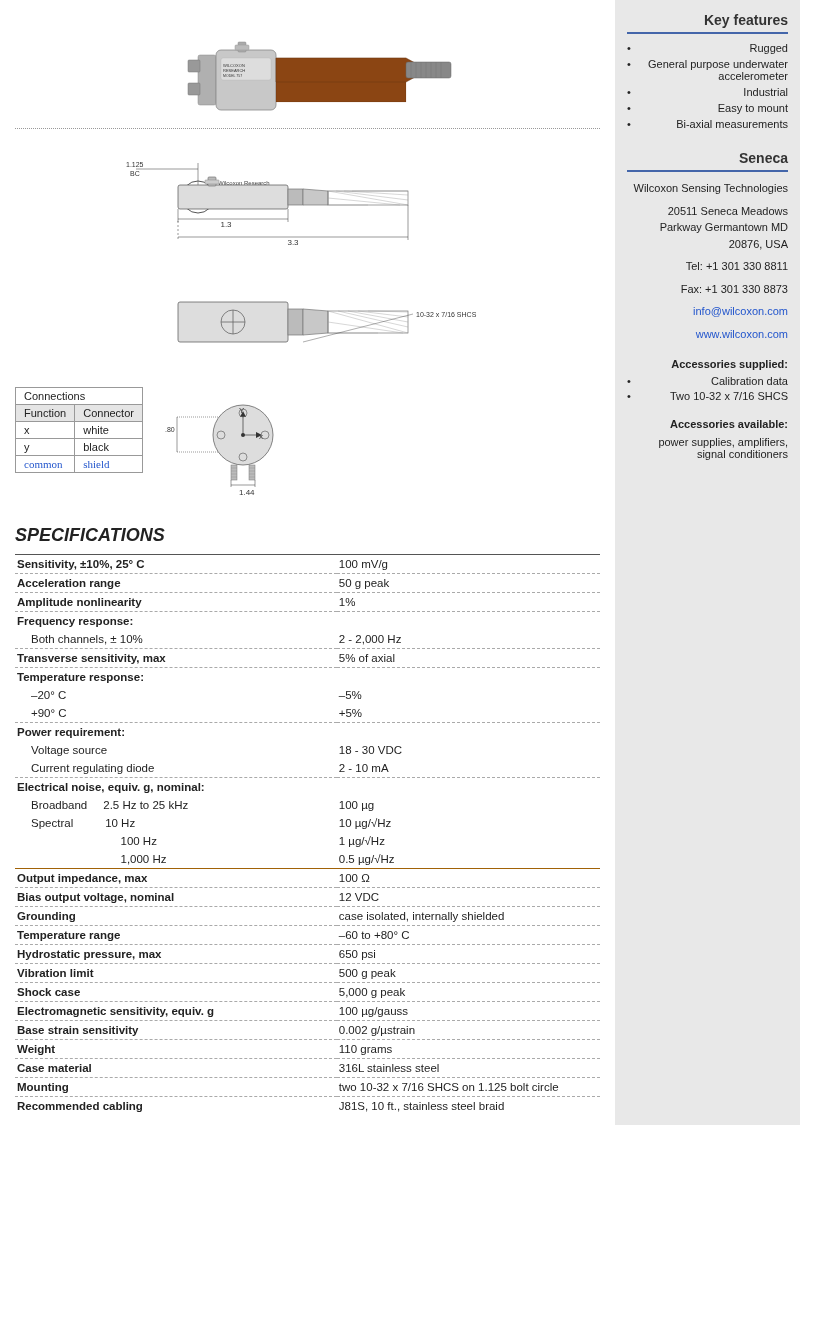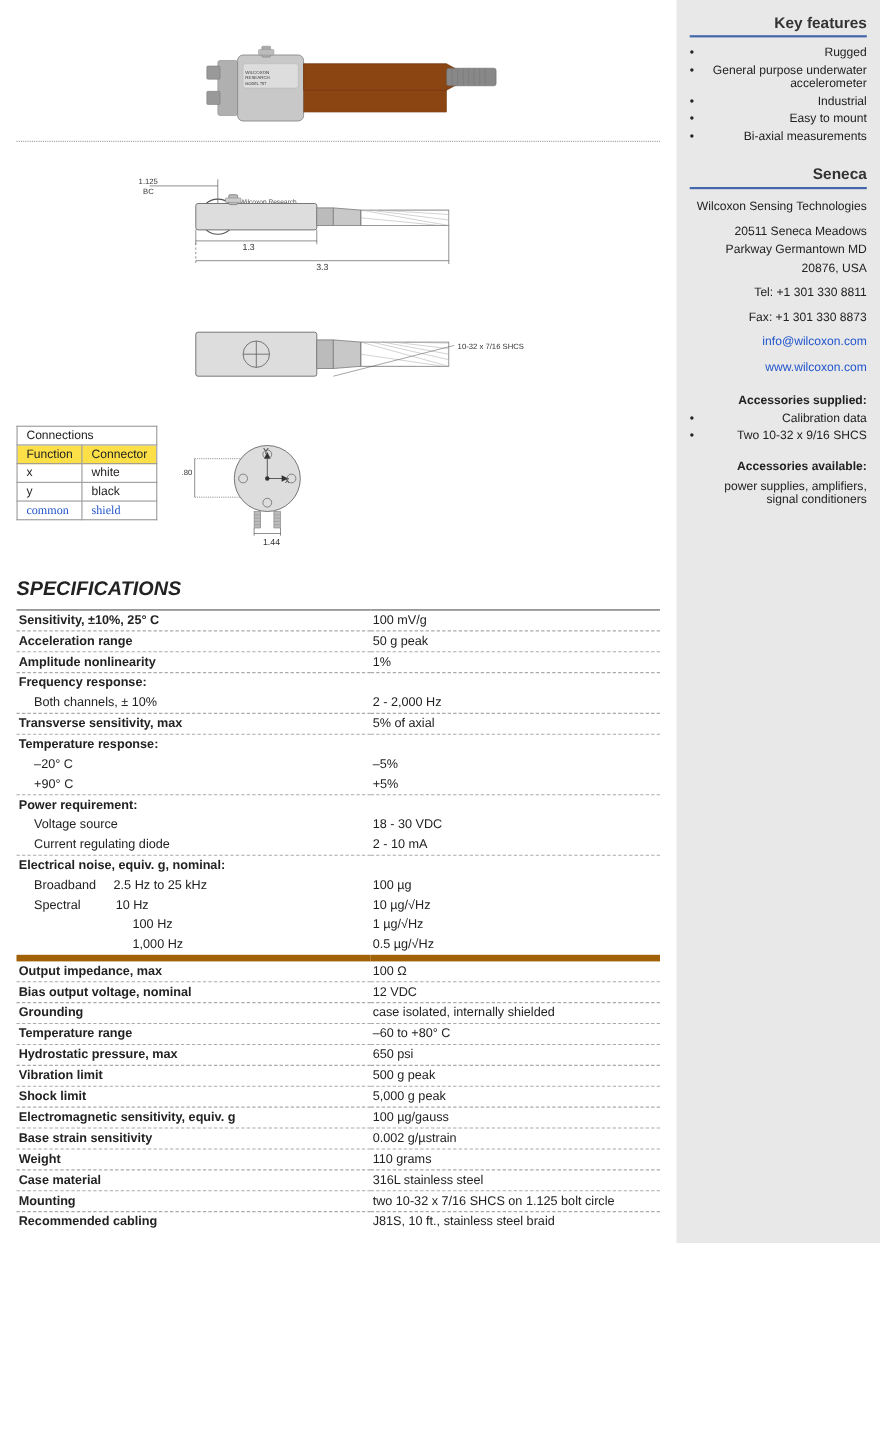--- a/index.html
+++ b/index.html
@@ -23,38 +23,38 @@
     
     
     .connections-section { display: flex; gap: 20px; margin: 10px 0; }
     
     .connections-table { border-collapse: collapse; font-size: 11px; padding-left: 48px; }
     .connections-table th, .connections-table td { 
       border: 1px solid #999; 
       padding: 2px 8px; 
       text-align: left;
     }
-    .connections-table .header-row td { background: #fde047; }
+    .connections-table .header-row td { background: #e5e5e5; }
     .connections-table .blue-text { color: #2255cc; font-family: Liberation Serif, serif; }
     
     
     .specs-title { 
       font-size: 18px; 
       font-weight: bold; 
       margin: 15px 0 8px; 
       font-style: italic;
     }
     
     .spec-table { width: 100%; border-collapse: collapse; font-size: 11.5px; }
     .spec-table tr td { padding: 3px 2px; vertical-align: top; }
     .spec-table tr:first-child td { border-top: 1px solid #555; }
     .spec-table tr td:first-child { font-weight: bold; width: 55%; }
     .spec-table tr td:last-child { width: 45%; }
     .spec-table .separator td { border-top: 1px dashed #aaa; }
-    .spec-table .separator-solid td { border-top: 6px solid #a16207; }
+    .spec-table .separator-solid td { border-top: 1px solid #a16207; }
     .spec-table .indent { padding-left: 16px; font-weight: normal !important; }
     .spec-table .double-indent { padding-left: 32px; font-weight: normal !important; }
     
     
     .key-features { margin-bottom: 20px; }
     .key-features h3 { 
       font-size: 14px; 
       font-weight: bold; 
       color: #333;
       padding-bottom: 4px;
@@ -376,21 +376,21 @@
           </tr>
           <tr class="separator">
             <td>Hydrostatic pressure, max</td>
             <td>650 psi</td>
           </tr>
           <tr class="separator">
             <td>Vibration limit</td>
             <td>500 g peak</td>
           </tr>
           <tr class="separator">
-            <td>Shock limit</td>
+            <td>Shock case</td>
             <td>5,000 g peak</td>
           </tr>
           <tr class="separator">
             <td>Electromagnetic sensitivity, equiv. g</td>
             <td>100 µg/gauss</td>
           </tr>
           <tr class="separator">
             <td>Base strain sensitivity</td>
             <td>0.002 g/µstrain</td>
           </tr>
@@ -436,21 +436,21 @@
       <p>Tel: +1 301 330 8811</p>
       <p>Fax: +1 301 330 8873</p>
       <p><a href="#">info@wilcoxon.com</a></p>
       <p><a href="#">www.wilcoxon.com</a></p>
     </div>
 
     <div class="accessories-section">
       <h4>Accessories supplied:</h4>
       <ul>
         <li>Calibration data</li>
-        <li>Two 10-32 x 9/16 SHCS</li>
+        <li>Two 10-32 x 7/16 SHCS</li>
       </ul>
     </div>
 
     <div class="accessories-section">
       <h4>Accessories available:</h4>
       <p>power supplies, amplifiers, signal conditioners</p>
     </div>
 
   </div>
 </div>

